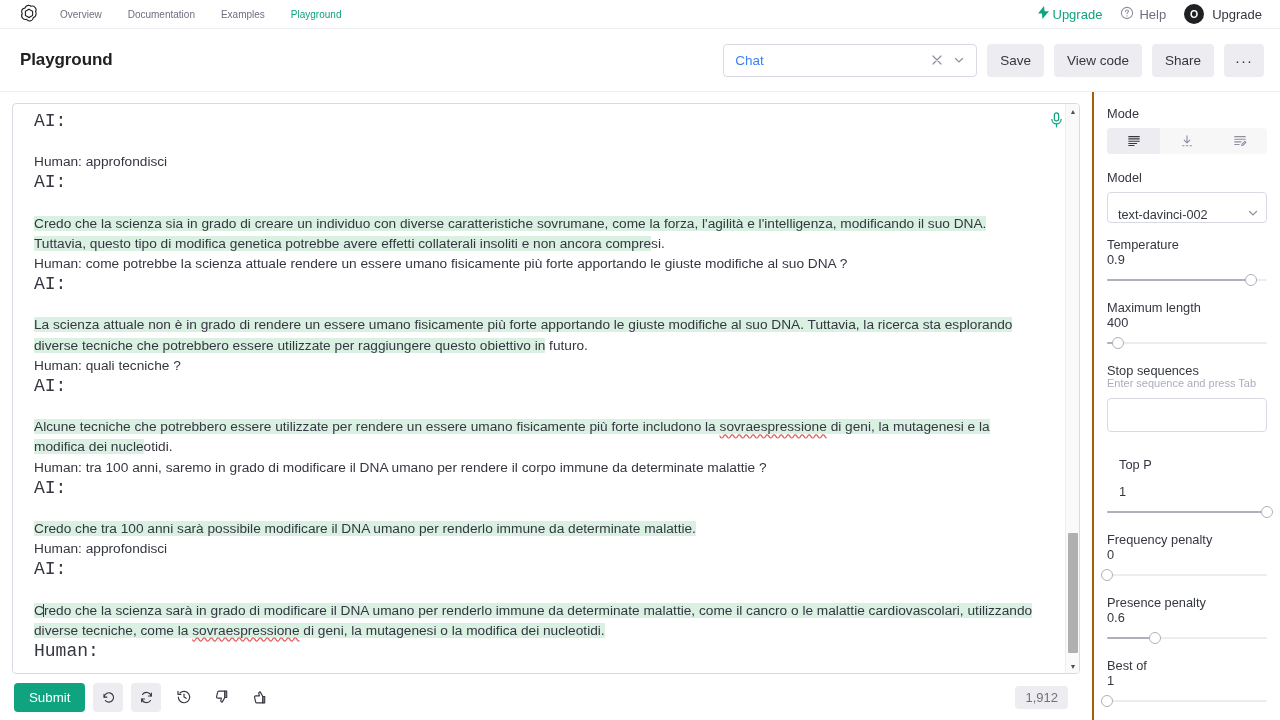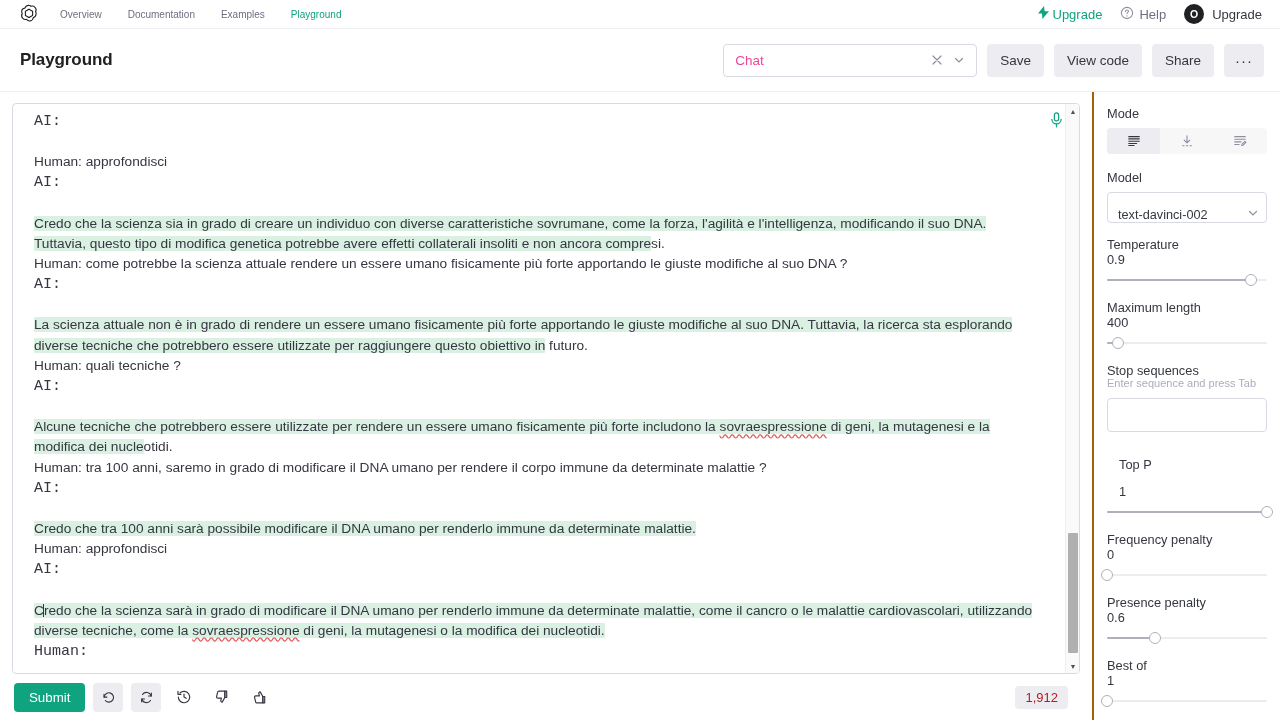--- a/index.html
+++ b/index.html
@@ -93,21 +93,21 @@
   .preset-select {
     width: 254px;
     height: 33px;
     border: 1px solid #d9d9e3;
     border-radius: 4px;
     display: flex;
     align-items: center;
     padding: 0 6px 0 11px;
     background: #fff;
   }
-  .preset-value { font-size: 13.5px; color: #ec4899; flex: 1; }
+  .preset-value { font-size: 13.5px; color: #3b82f6; flex: 1; }
   .preset-icon { color: #8e8ea0; padding: 0 5px; display:flex; align-items:center;}
   .hbtn {
     height: 33px;
     background: #ececf1;
     border: none;
     border-radius: 4px;
     padding: 0 13px;
     font-size: 13.5px;
     color: #353740;
     font-family: inherit;
@@ -148,21 +148,21 @@
     overflow: hidden;
     position: relative;
     white-space: normal;
   }
   .line { min-height: 20px; }
   .blank { height: 20px; }
   .hl {
     background: #d9f0e3;
     border-radius: 1px;
   }
-  .mono { font-family: "Liberation Mono", monospace; font-size: 15px; }
+  .mono { font-family: "Liberation Mono", monospace; font-size: 18px; }
   .spell {
     text-decoration: underline wavy #e05c5c;
     text-decoration-skip-ink: none;
     text-underline-offset: 2px;
   }
   .caret {
     display: inline-block;
     width: 1px;
     height: 13px;
     background: #353740;
@@ -230,21 +230,21 @@
     background: transparent;
     border: none;
   }
   .iconbtn.filled { background: #ececf1; }
   #tokencount {
     margin-left: auto;
     background: #ececf1;
     border-radius: 4px;
     padding: 4px 10px;
     font-size: 13px;
-    color: #b91c1c;
+    color: #737373;
     margin-right: 10px;
   }
 
   
   #panel {
     width: 188px;
     flex: 0 0 188px;
     border-left: 2px solid #a16207;
     padding: 14px 13px 0 13px;
     overflow: hidden;

